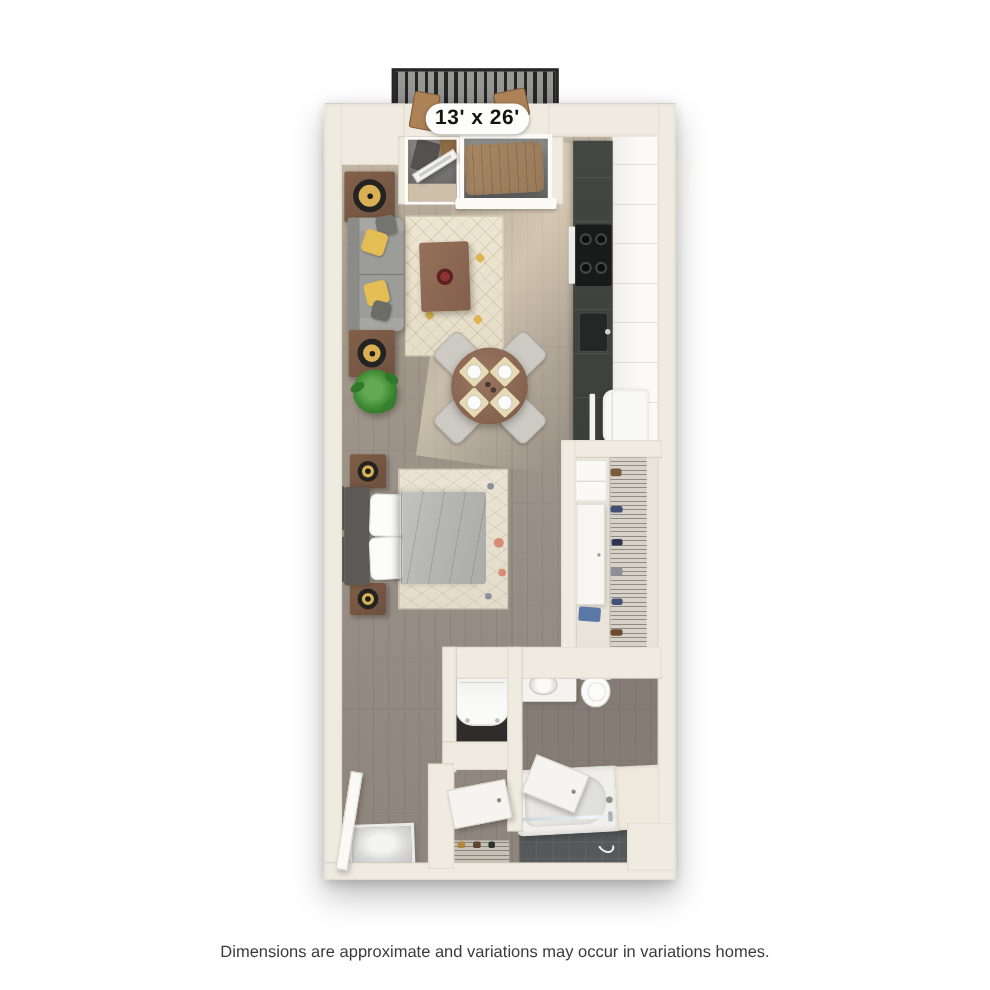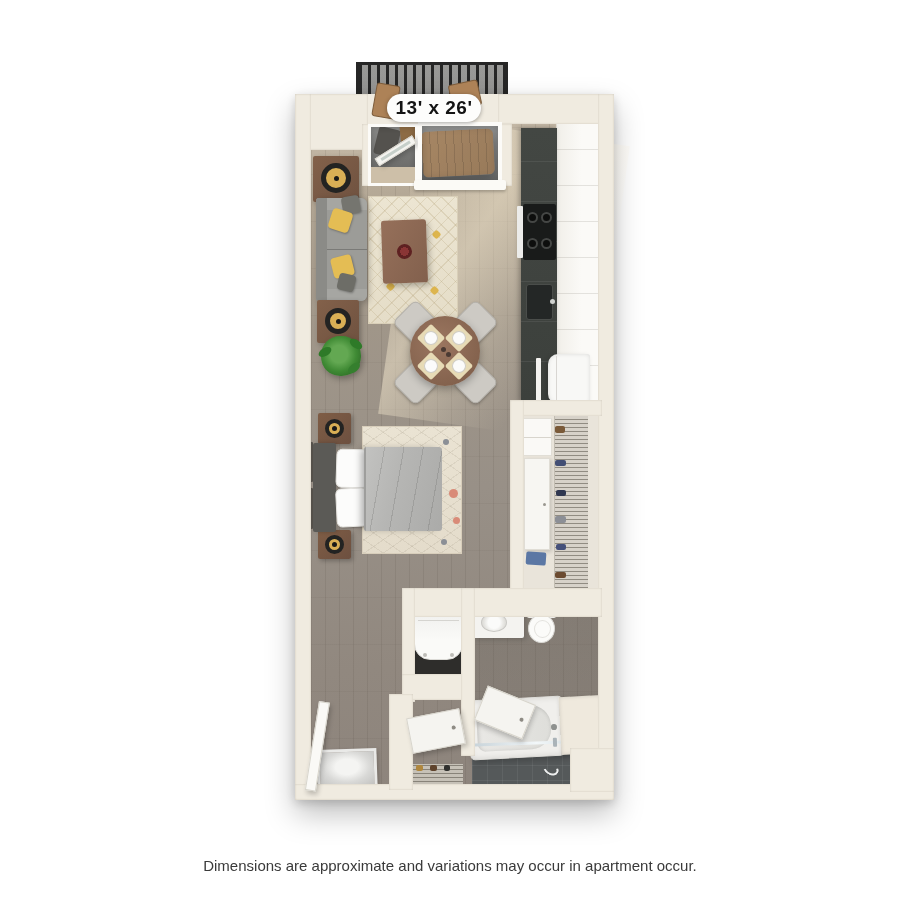--- a/index.html
+++ b/index.html
@@ -268,15 +268,15 @@
     <div class="abs" style="left:4px;top:2px;width:34px;height:3px;background:#c6cfc9;"></div>
   </div>
   <div class="abs" style="left:418px;top:122px;width:84px;height:62px;z-index:6;border:4px solid #fcfbf8;box-sizing:border-box;
               background:rgba(198,208,212,.16);box-shadow:inset 0 0 8px rgba(0,0,0,.22);"></div>
   <div class="abs" style="left:414px;top:180px;width:92px;height:10px;z-index:6;background:#fbfaf6;border-radius:2px;box-shadow:0 2px 3px rgba(0,0,0,.22);"></div>
 
   <div class="abs" style="left:374px;top:84px;width:24px;height:34px;z-index:6;background:#ad8257;border:1px solid #7d5c3a;border-radius:3px;transform:rotate(10deg);box-sizing:border-box;"></div>
   <div class="abs" style="left:450px;top:82px;width:30px;height:26px;z-index:6;background:#ad8257;border:1px solid #7d5c3a;border-radius:3px;transform:rotate(-12deg);box-sizing:border-box;"></div>
 
   <div class="dim-label">13' x 26'</div>
-  <div class="footer">Dimensions are approximate and variations may occur in apartment occur.</div>
+  <div class="footer">Dimensions are approximate and variations may occur in variations homes.</div>
 
 </div>
 
 </body></html>

